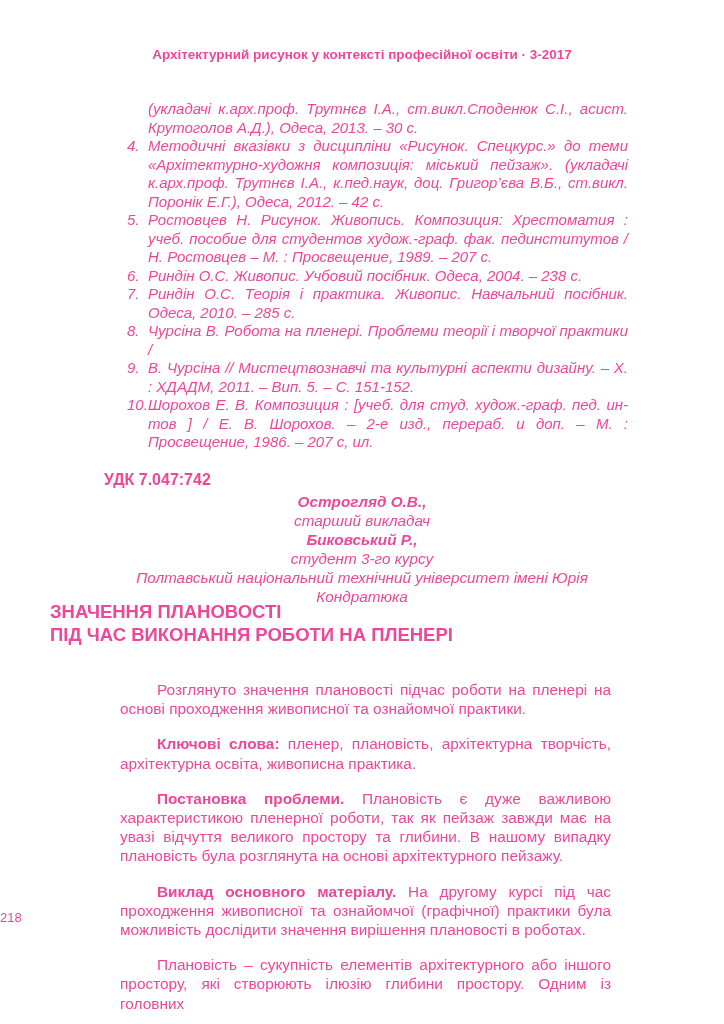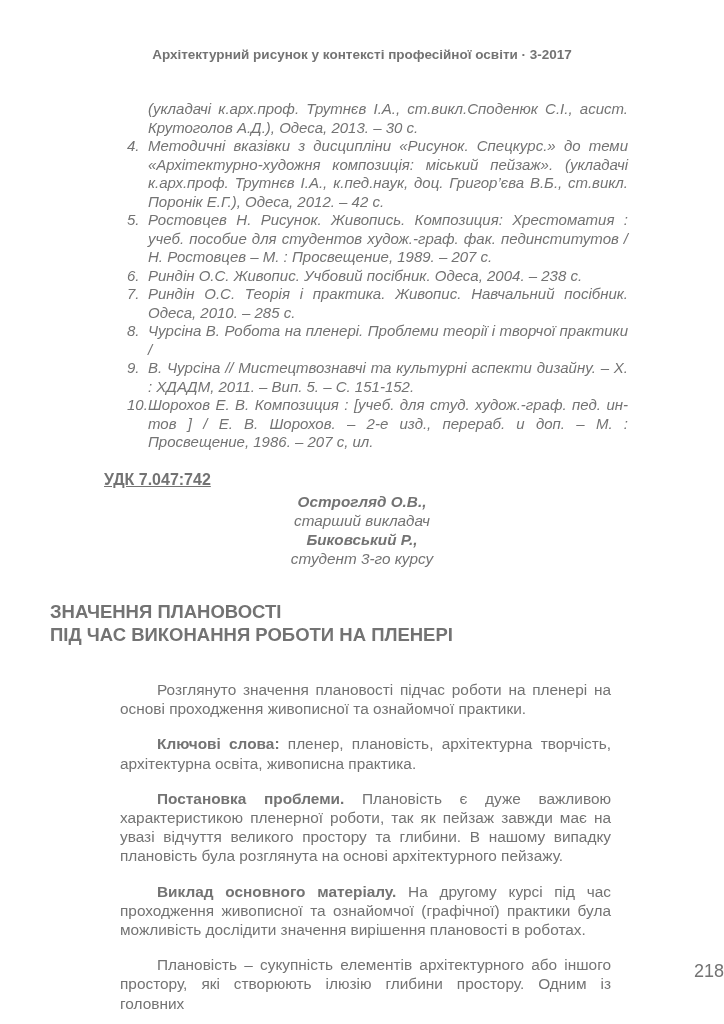--- a/index.html
+++ b/index.html
@@ -2,21 +2,21 @@
 <html lang="uk"><head>
 <meta charset="utf-8">
 <style>
   html, body { margin: 0; padding: 0; background: #ffffff; }
   .page {
     position: relative;
     width: 724px;
     height: 1024px;
     background: #ffffff;
     font-family: "Liberation Sans", sans-serif;
-    color: #737373;
+    color: #ec4899;
     overflow: hidden;
   }
   .running-header {
     position: absolute;
     top: 47px; left: 0; width: 724px;
     text-align: center;
     font-size: 13.5px;
     font-weight: 700;
   }
   .references {
@@ -34,21 +34,20 @@
     position: relative;
     padding-left: 21px;
     text-align: justify;
   }
   .ref-num { position: absolute; left: 0; top: 0; }
   .udk {
     position: absolute;
     top: 471px; left: 104px;
     font-size: 16px;
     font-weight: 700;
-    text-decoration: underline;
   }
   .authors {
     position: absolute;
     top: 492px; left: 97px; width: 530px;
     text-align: center;
     font-size: 15.3px;
     font-style: italic;
     line-height: 19px;
   }
   .author-name { font-weight: 700; }
@@ -64,23 +63,23 @@
     position: absolute;
     top: 664px; left: 104px; width: 523px;
     font-size: 15.4px;
     line-height: 19.2px;
     text-align: justify;
   }
   .para { margin: 16px; text-indent: 37px; }
   .lead { font-weight: 700; }
   .page-number {
     position: absolute;
-    top: 961px; left: 0; width: 724px;
-    text-align: right;
-    font-size: 18px;
+    top: 910px; left: 0; width: 724px;
+    text-align: left;
+    font-size: 13px;
   }
 </style>
 </head>
 <body>
 
 <div class="page">
 
   <div class="running-header">Архітектурний рисунок у контексті професійної освіти · 3-2017</div>
 
   <div class="references">
@@ -108,20 +107,21 @@
     </div>
   </div>
 
   <div class="udk">УДК 7.047:742</div>
 
   <div class="authors">
     <div class="author-name">Острогляд О.В.,</div>
     <div class="author-role">старший викладач</div>
     <div class="author-name">Биковський Р.,</div>
     <div class="author-role">студент 3-го курсу</div>
+    <div class="affiliation">Полтавський національний технічний університет імені Юрія Кондратюка</div>
   </div>
 
   <div class="article-title">
     <div>ЗНАЧЕННЯ ПЛАНОВОСТІ</div>
     <div>ПІД ЧАС ВИКОНАННЯ РОБОТИ НА ПЛЕНЕРІ</div>
   </div>
 
   <div class="body-text">
     <p class="para"><span>Розглянуто значення плановості підчас роботи на пленері на основі проходження живописної та ознайомчої практики.</span></p>
     <p class="para"><span class="lead">Ключові слова:</span><span> пленер, плановість, архітектурна творчість, архітектурна освіта, живописна практика.</span></p>

